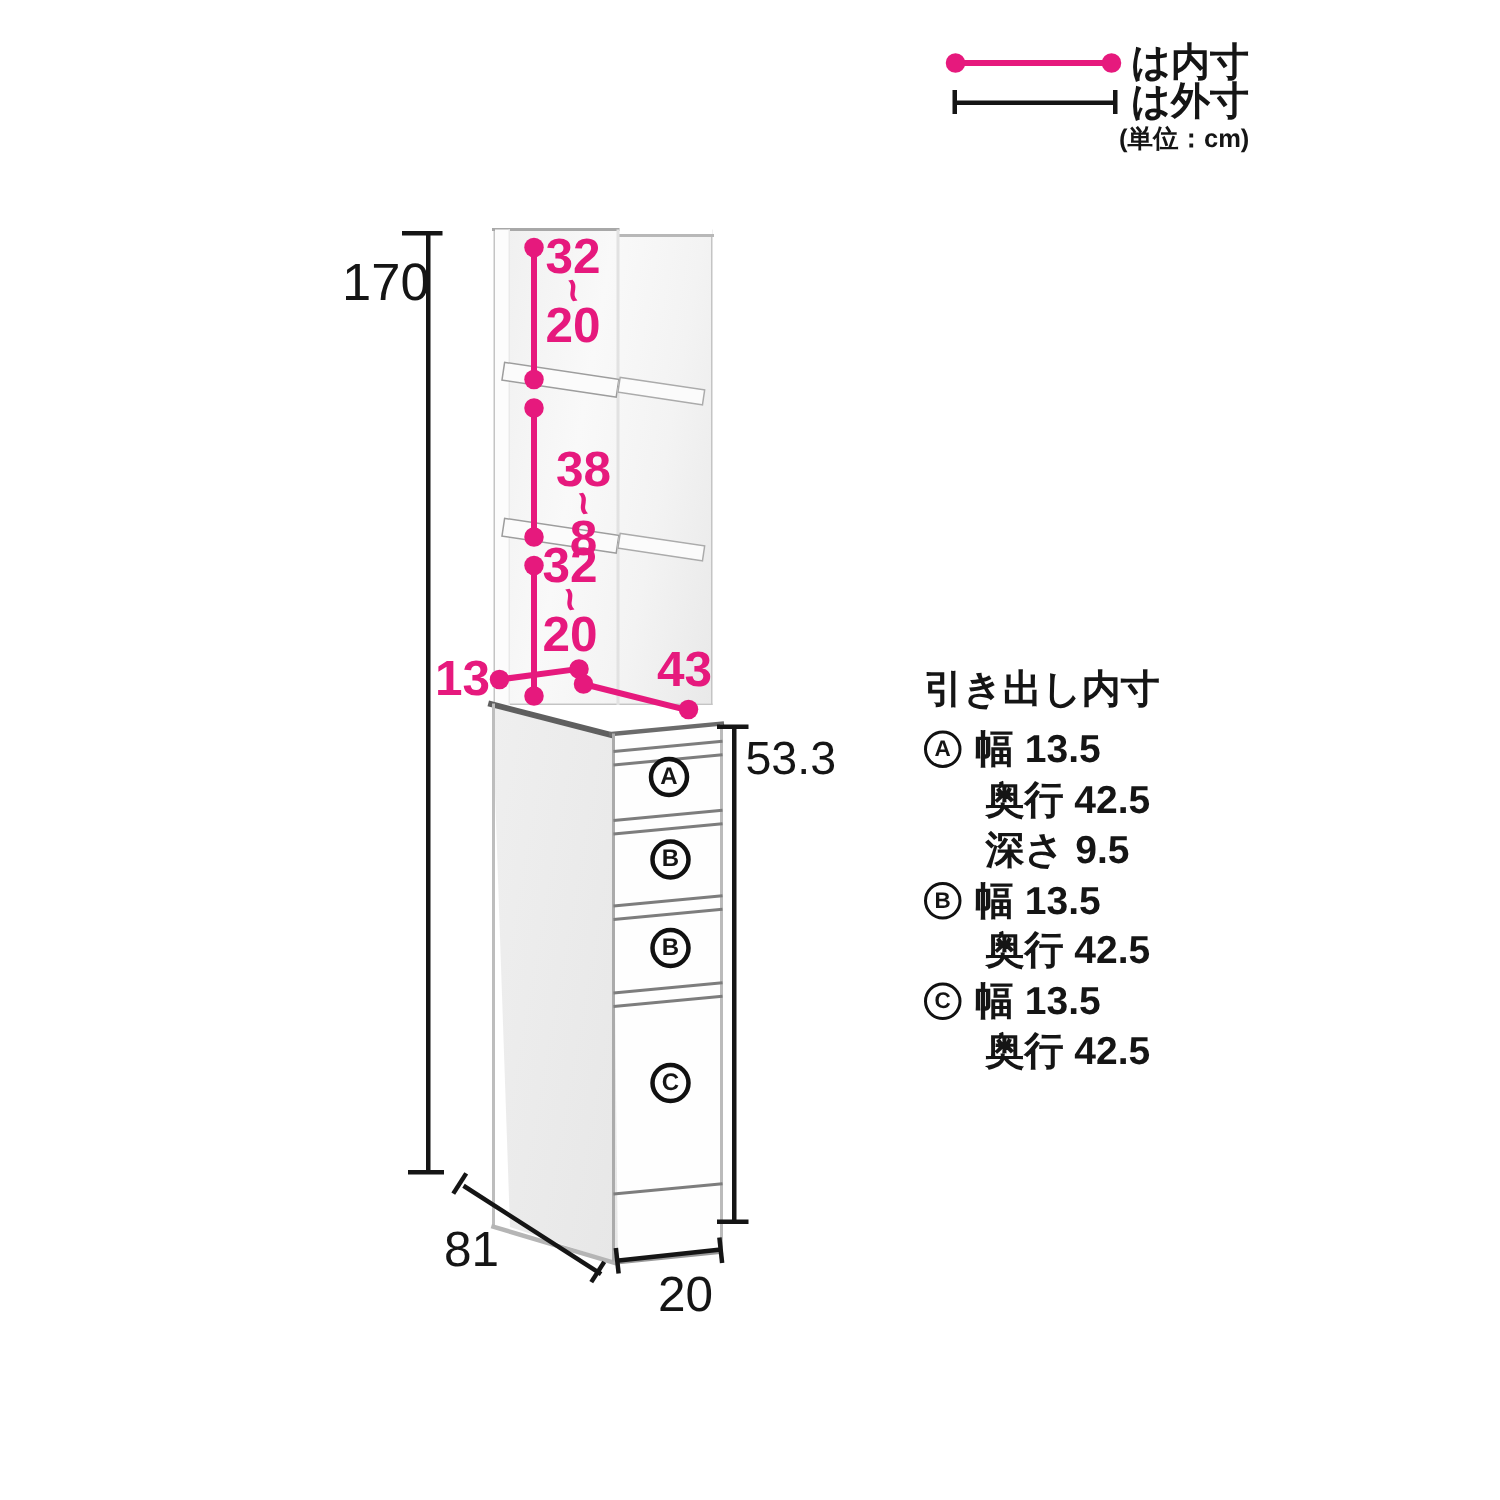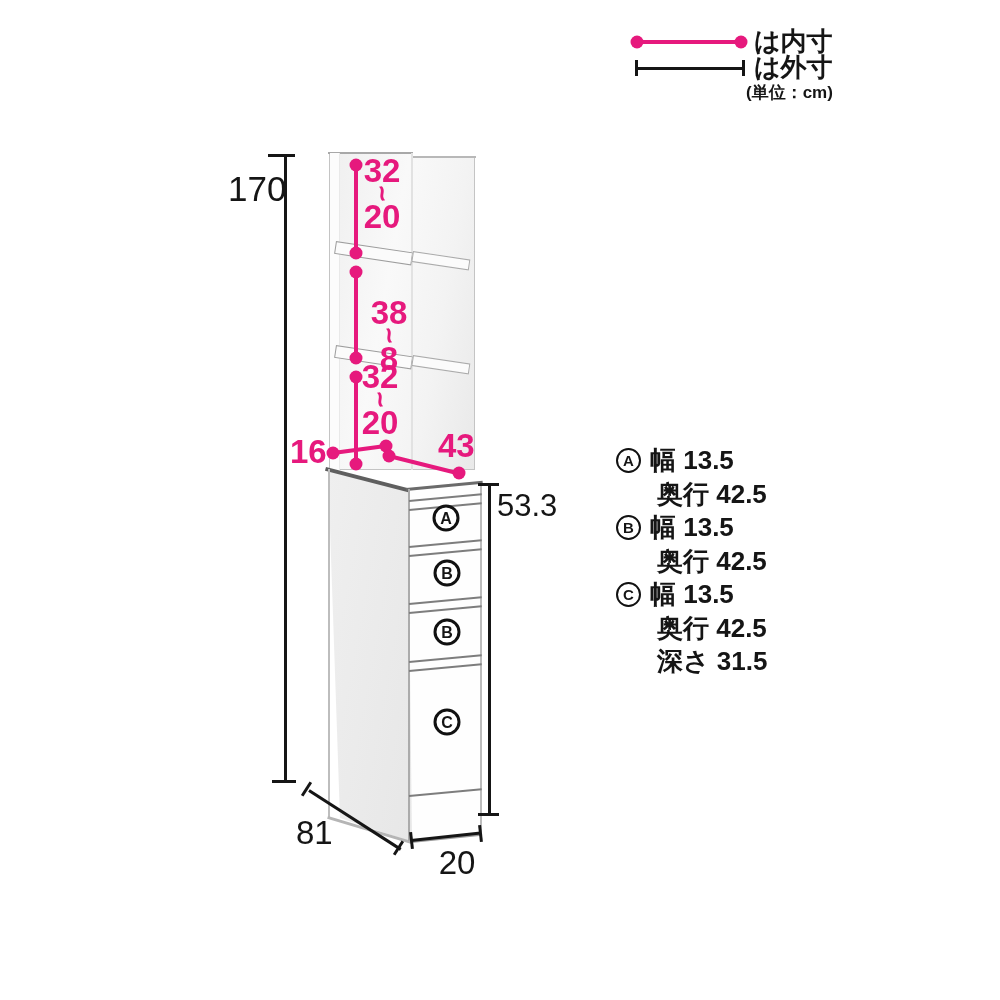--- a/index.html
+++ b/index.html
@@ -99,21 +99,21 @@
 
   <div class="bar pbar" style="left:354px;top:377px;width:4px;height:87px;"></div>
   <div class="dot" style="left:356px;top:377px;"></div>
   <div class="dot" style="left:356px;top:464px;"></div>
   <div class="pink-num" style="left:360px;top:362px;width:40px;">
     <span>32</span>
     <span class="tilde">~</span>
     <span>20</span>
   </div>
 
-  <div class="pink-single" style="left:290px;top:435px;">16</div>
+  <div class="pink-single" style="left:290px;top:435px;">13</div>
   <div class="bar pbar" style="left:333px;top:450.7px;width:53px;transform:rotate(-7.6deg);"></div>
   <div class="dot" style="left:333px;top:453px;"></div>
   <div class="dot" style="left:386px;top:446px;"></div>
 
   <div class="bar pbar" style="left:389px;top:453.7px;width:72px;transform:rotate(14.1deg);"></div>
   <div class="dot" style="left:389px;top:456px;"></div>
   <div class="dot" style="left:459px;top:473px;"></div>
   <div class="pink-single" style="left:438px;top:429px;">43</div>
 
   <div class="side-panel"></div>
@@ -151,42 +151,43 @@
   <div class="tick" style="left:305px;top:781px;width:3px;height:16px;transform:rotate(32.7deg);"></div>
   <div class="tick" style="left:397px;top:840px;width:3px;height:16px;transform:rotate(32.7deg);"></div>
   <div class="dim-num" style="left:296px;top:816px;">81</div>
 
   <div class="bar kbar" style="left:411px;top:839px;width:70px;height:3px;transform:rotate(-6.2deg);"></div>
   <div class="tick" style="left:409.5px;top:831.5px;width:3px;height:17px;transform:rotate(-6.2deg);"></div>
   <div class="tick" style="left:478.5px;top:824.5px;width:3px;height:17px;transform:rotate(-6.2deg);"></div>
   <div class="dim-num" style="left:436px;top:846px;width:42px;text-align:center;">20</div>
 
   <div class="spec">
+    <div class="title">引き出し内寸</div>
 
     <div class="row">
       <span class="cl">A</span>
       <span>幅 13.5</span>
     </div>
     <div class="row indent">
       <span>奥行 42.5</span>
+    </div>
+    <div class="row indent">
+      <span>深さ 9.5</span>
     </div>
 
     <div class="row">
       <span class="cl">B</span>
       <span>幅 13.5</span>
     </div>
     <div class="row indent">
       <span>奥行 42.5</span>
     </div>
 
     <div class="row">
       <span class="cl">C</span>
       <span>幅 13.5</span>
     </div>
     <div class="row indent">
       <span>奥行 42.5</span>
     </div>
-    <div class="row indent">
-      <span>深さ 31.5</span>
-    </div>
   </div>
 
 </div>
 
 </body></html>

